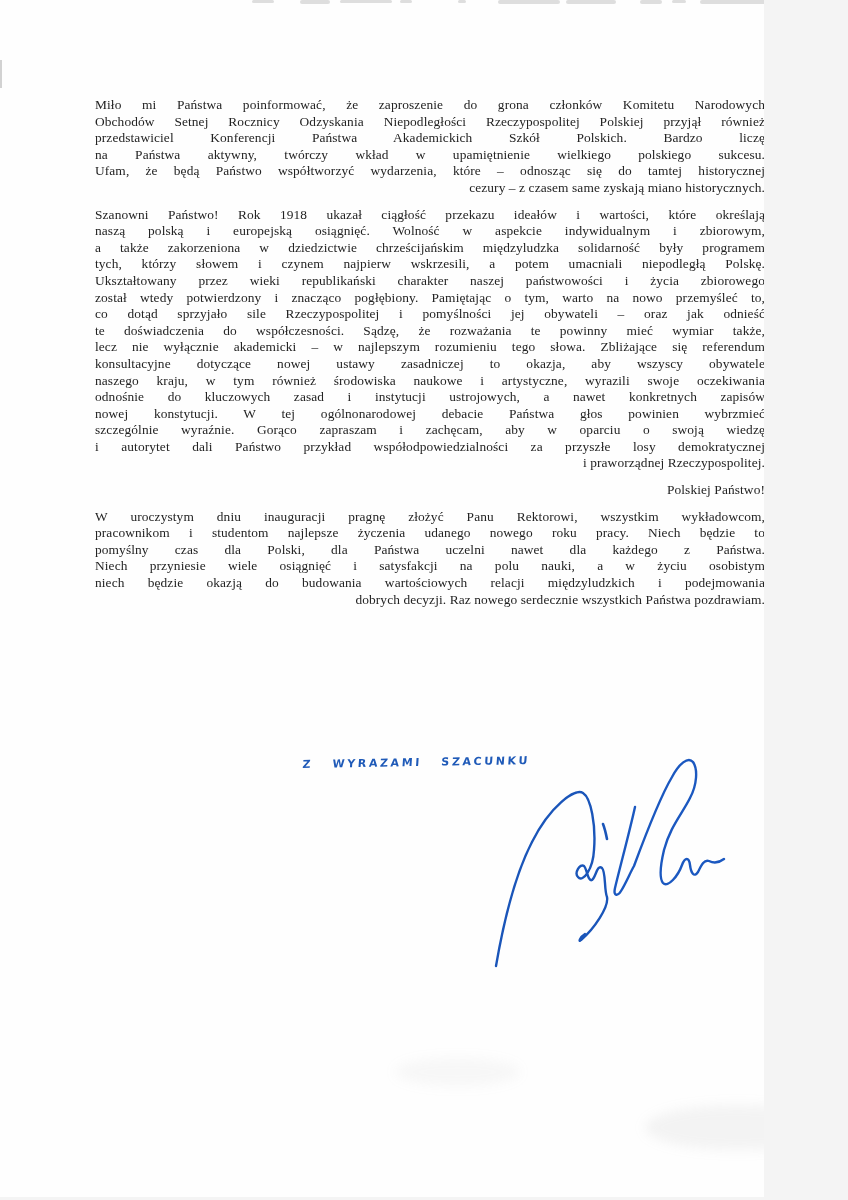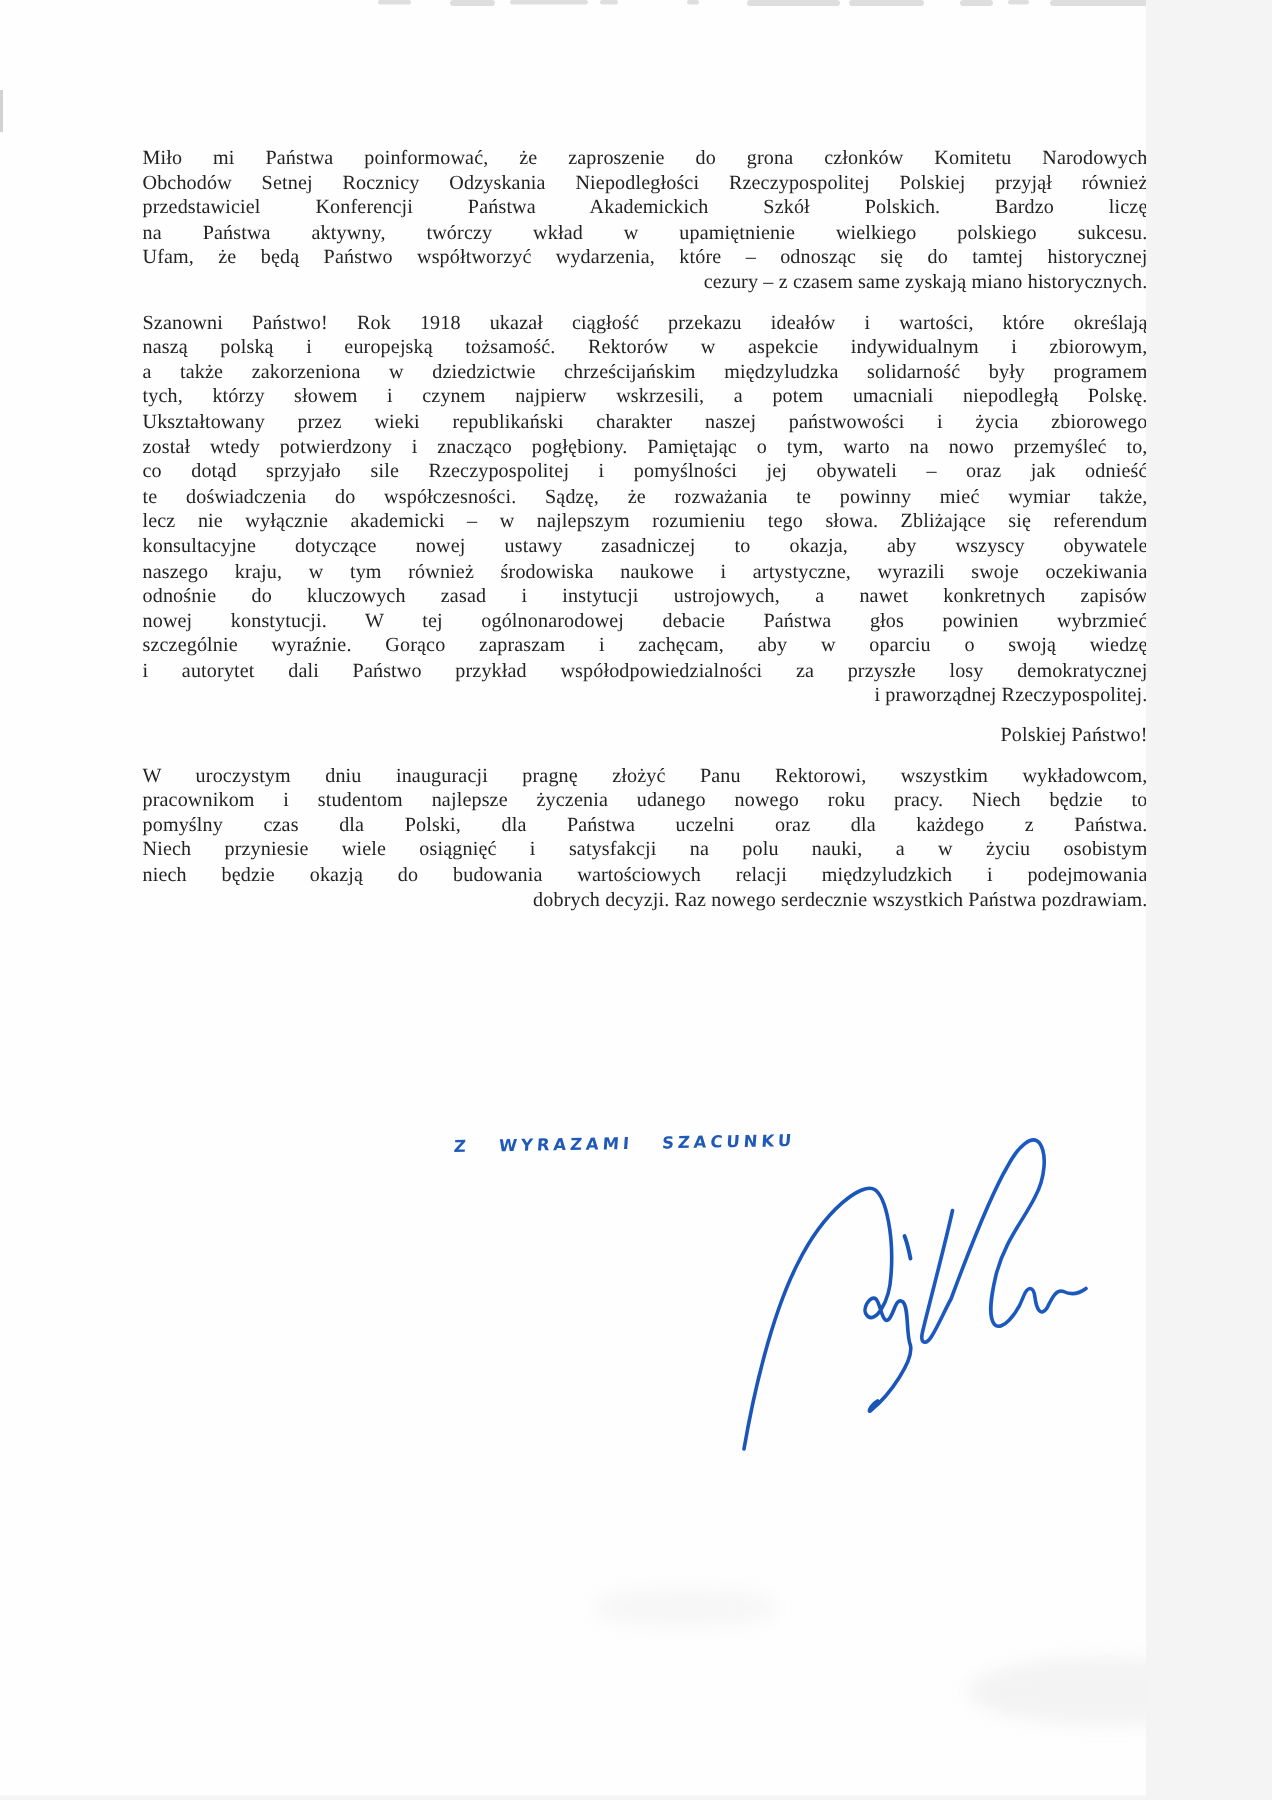--- a/index.html
+++ b/index.html
@@ -101,21 +101,21 @@
       <div class="para">
         <div class="line jline">Miło mi Państwa poinformować, że zaproszenie do grona członków Komitetu Narodowych</div>
         <div class="line jline">Obchodów Setnej Rocznicy Odzyskania Niepodległości Rzeczypospolitej Polskiej przyjął również</div>
         <div class="line jline">przedstawiciel Konferencji Państwa Akademickich Szkół Polskich. Bardzo liczę</div>
         <div class="line jline">na Państwa aktywny, twórczy wkład w upamiętnienie wielkiego polskiego sukcesu.</div>
         <div class="line jline">Ufam, że będą Państwo współtworzyć wydarzenia, które – odnosząc się do tamtej historycznej</div>
         <div class="line">cezury – z czasem same zyskają miano historycznych.</div>
       </div>
       <div class="para">
         <div class="line jline">Szanowni Państwo! Rok 1918 ukazał ciągłość przekazu ideałów i wartości, które określają</div>
-        <div class="line jline">naszą polską i europejską tożsamość. Rektorów w aspekcie indywidualnym i zbiorowym,</div>
+        <div class="line jline">naszą polską i europejską osiągnięć. Wolność w aspekcie indywidualnym i zbiorowym,</div>
         <div class="line jline">a także zakorzeniona w dziedzictwie chrześcijańskim międzyludzka solidarność były programem</div>
         <div class="line jline">tych, którzy słowem i czynem najpierw wskrzesili, a potem umacniali niepodległą Polskę.</div>
         <div class="line jline">Ukształtowany przez wieki republikański charakter naszej państwowości i życia zbiorowego</div>
         <div class="line jline">został wtedy potwierdzony i znacząco pogłębiony. Pamiętając o tym, warto na nowo przemyśleć to,</div>
         <div class="line jline">co dotąd sprzyjało sile Rzeczypospolitej i pomyślności jej obywateli – oraz jak odnieść</div>
         <div class="line jline">te doświadczenia do współczesności. Sądzę, że rozważania te powinny mieć wymiar także,</div>
         <div class="line jline">lecz nie wyłącznie akademicki – w najlepszym rozumieniu tego słowa. Zbliżające się referendum</div>
         <div class="line jline">konsultacyjne dotyczące nowej ustawy zasadniczej to okazja, aby wszyscy obywatele</div>
         <div class="line jline">naszego kraju, w tym również środowiska naukowe i artystyczne, wyrazili swoje oczekiwania</div>
         <div class="line jline">odnośnie do kluczowych zasad i instytucji ustrojowych, a nawet konkretnych zapisów</div>
@@ -123,21 +123,21 @@
         <div class="line jline">szczególnie wyraźnie. Gorąco zapraszam i zachęcam, aby w oparciu o swoją wiedzę</div>
         <div class="line jline">i autorytet dali Państwo przykład współodpowiedzialności za przyszłe losy demokratycznej</div>
         <div class="line">i praworządnej Rzeczypospolitej.</div>
       </div>
       <div class="para">
         <div class="line">Polskiej Państwo!</div>
       </div>
       <div class="para">
         <div class="line jline">W uroczystym dniu inauguracji pragnę złożyć Panu Rektorowi, wszystkim wykładowcom,</div>
         <div class="line jline">pracownikom i studentom najlepsze życzenia udanego nowego roku pracy. Niech będzie to</div>
-        <div class="line jline">pomyślny czas dla Polski, dla Państwa uczelni oraz dla każdego z Państwa.</div>
+        <div class="line jline">pomyślny czas dla Polski, dla Państwa uczelni nawet dla każdego z Państwa.</div>
         <div class="line jline">Niech przyniesie wiele osiągnięć i satysfakcji na polu nauki, a w życiu osobistym</div>
         <div class="line jline">niech będzie okazją do budowania wartościowych relacji międzyludzkich i podejmowania</div>
         <div class="line">dobrych decyzji. Raz nowego serdecznie wszystkich Państwa pozdrawiam.</div>
       </div>
     </div>
 
   <div class="closing-phrase">Z wyrazami szacunku</div>
 
   <div class="signature-wrap">
     <svg viewBox="0 0 265 225" xmlns="http://www.w3.org/2000/svg">

